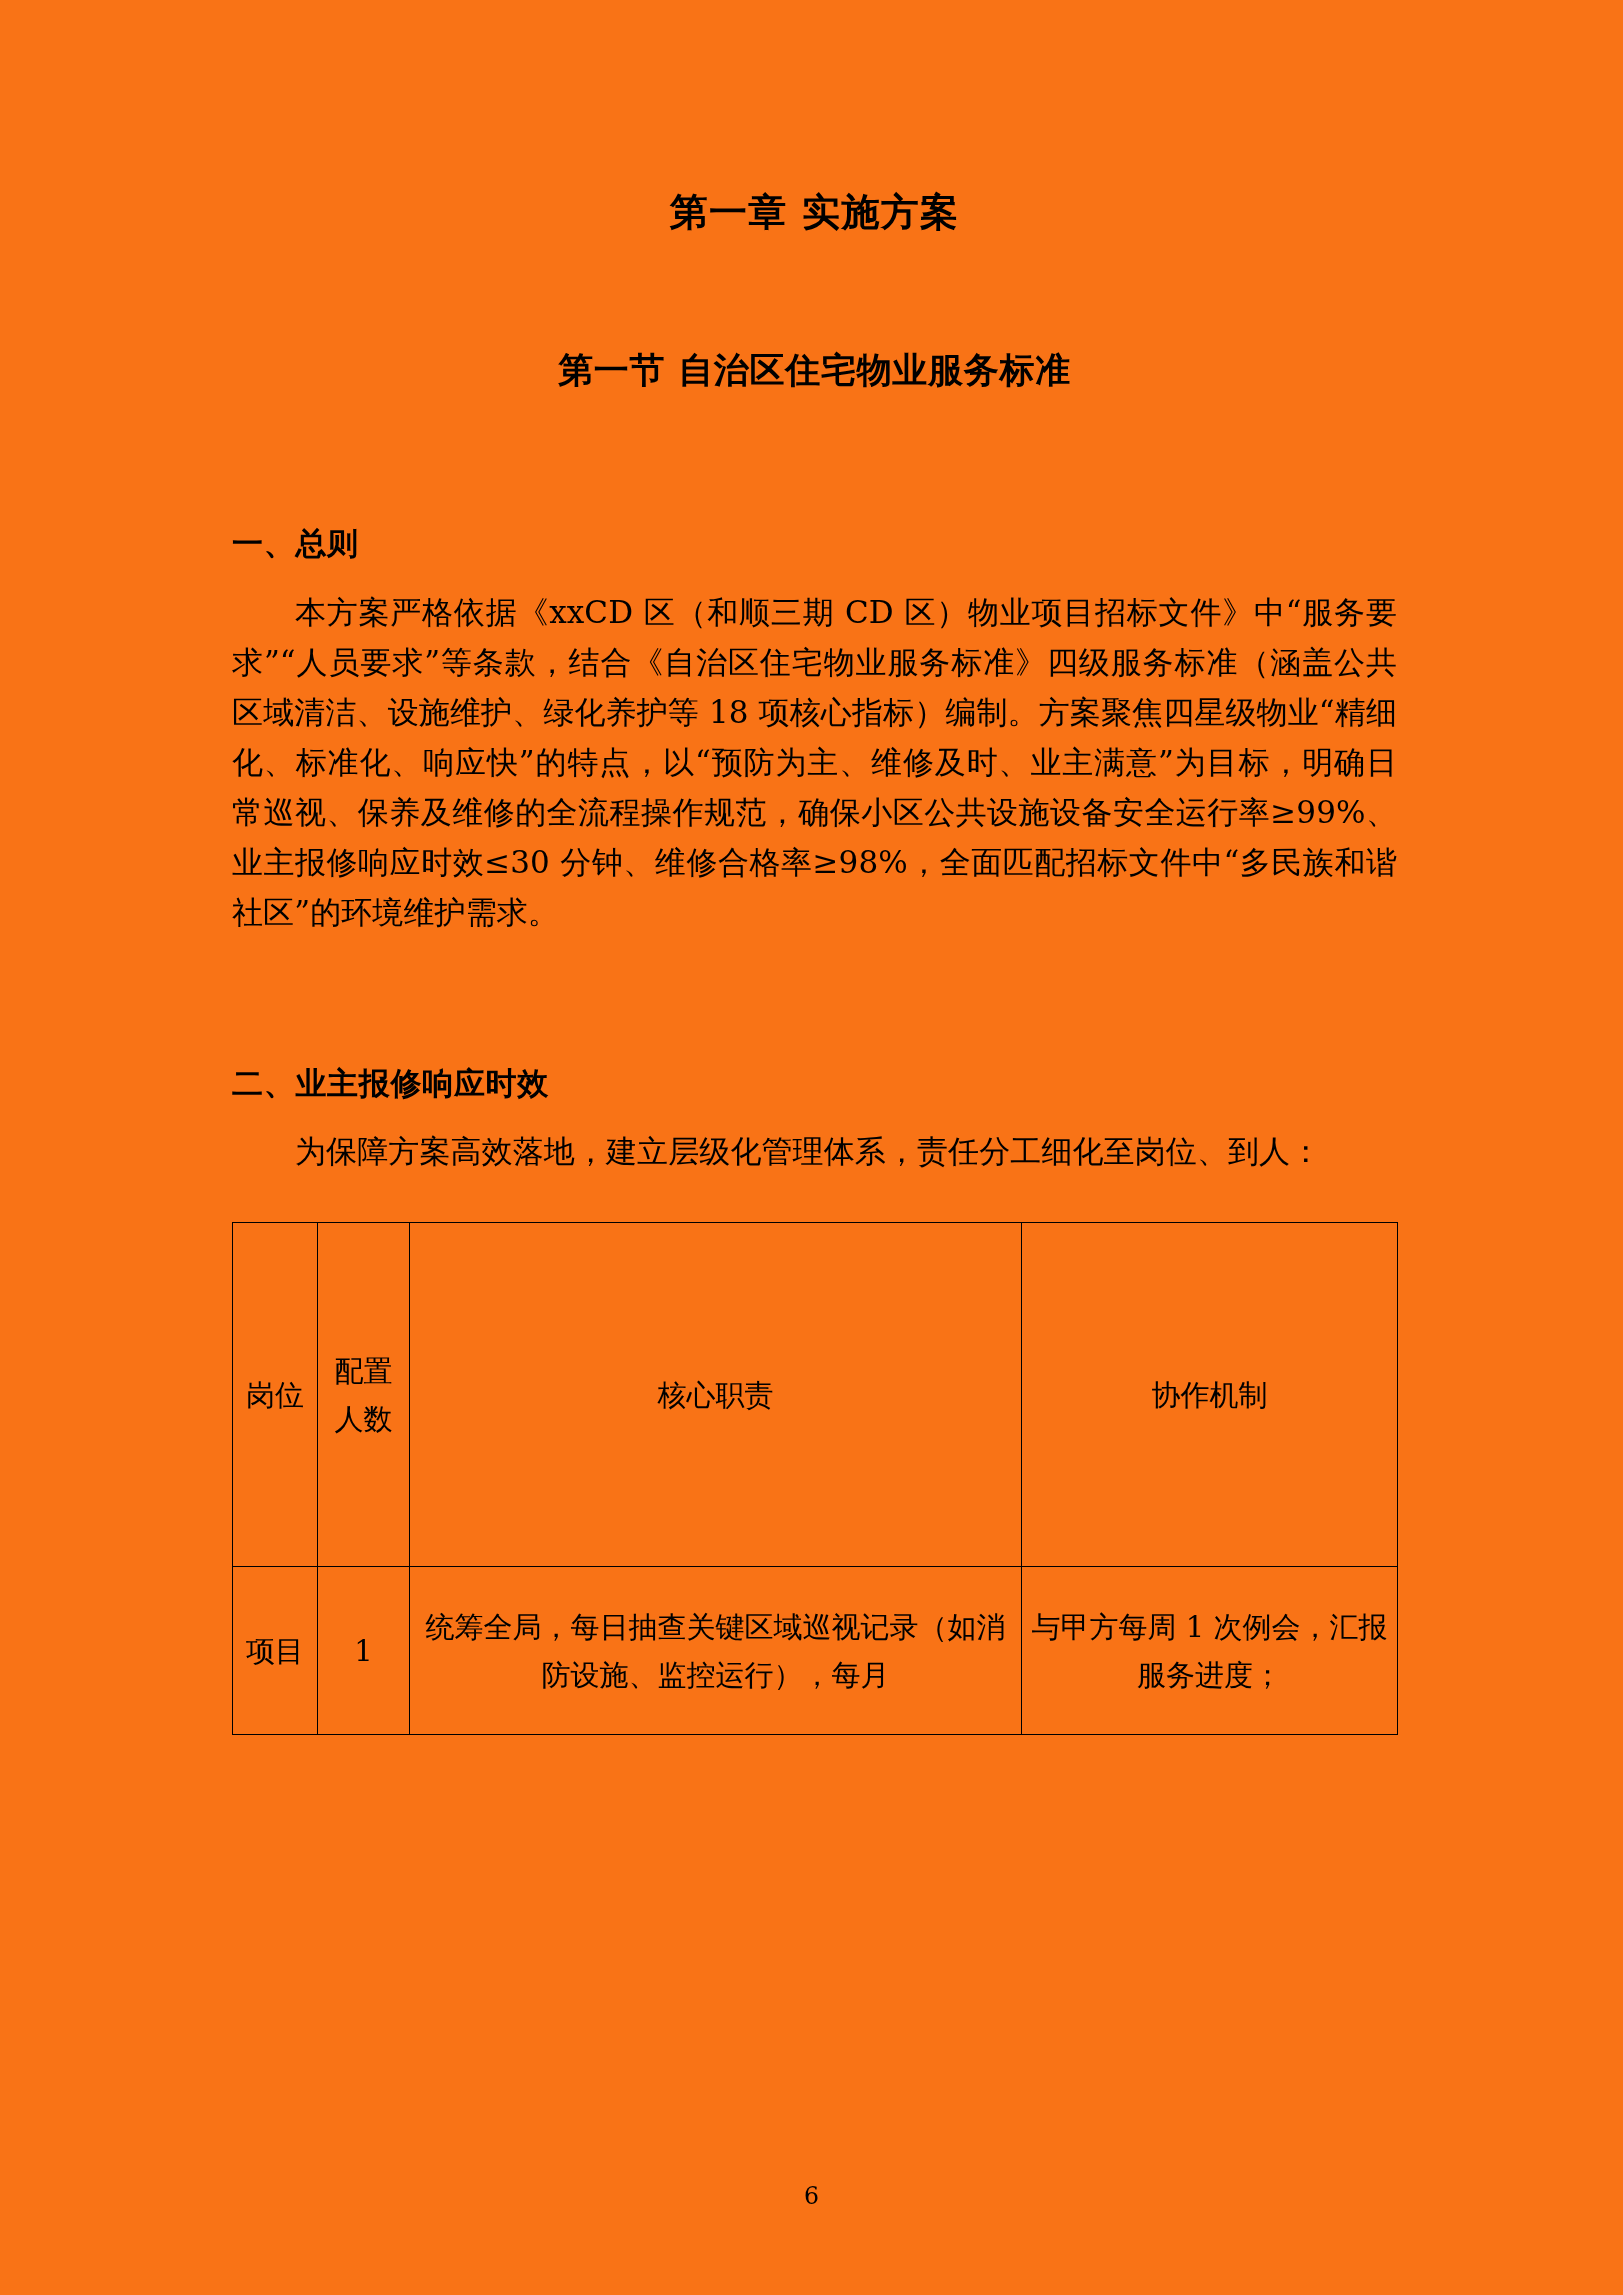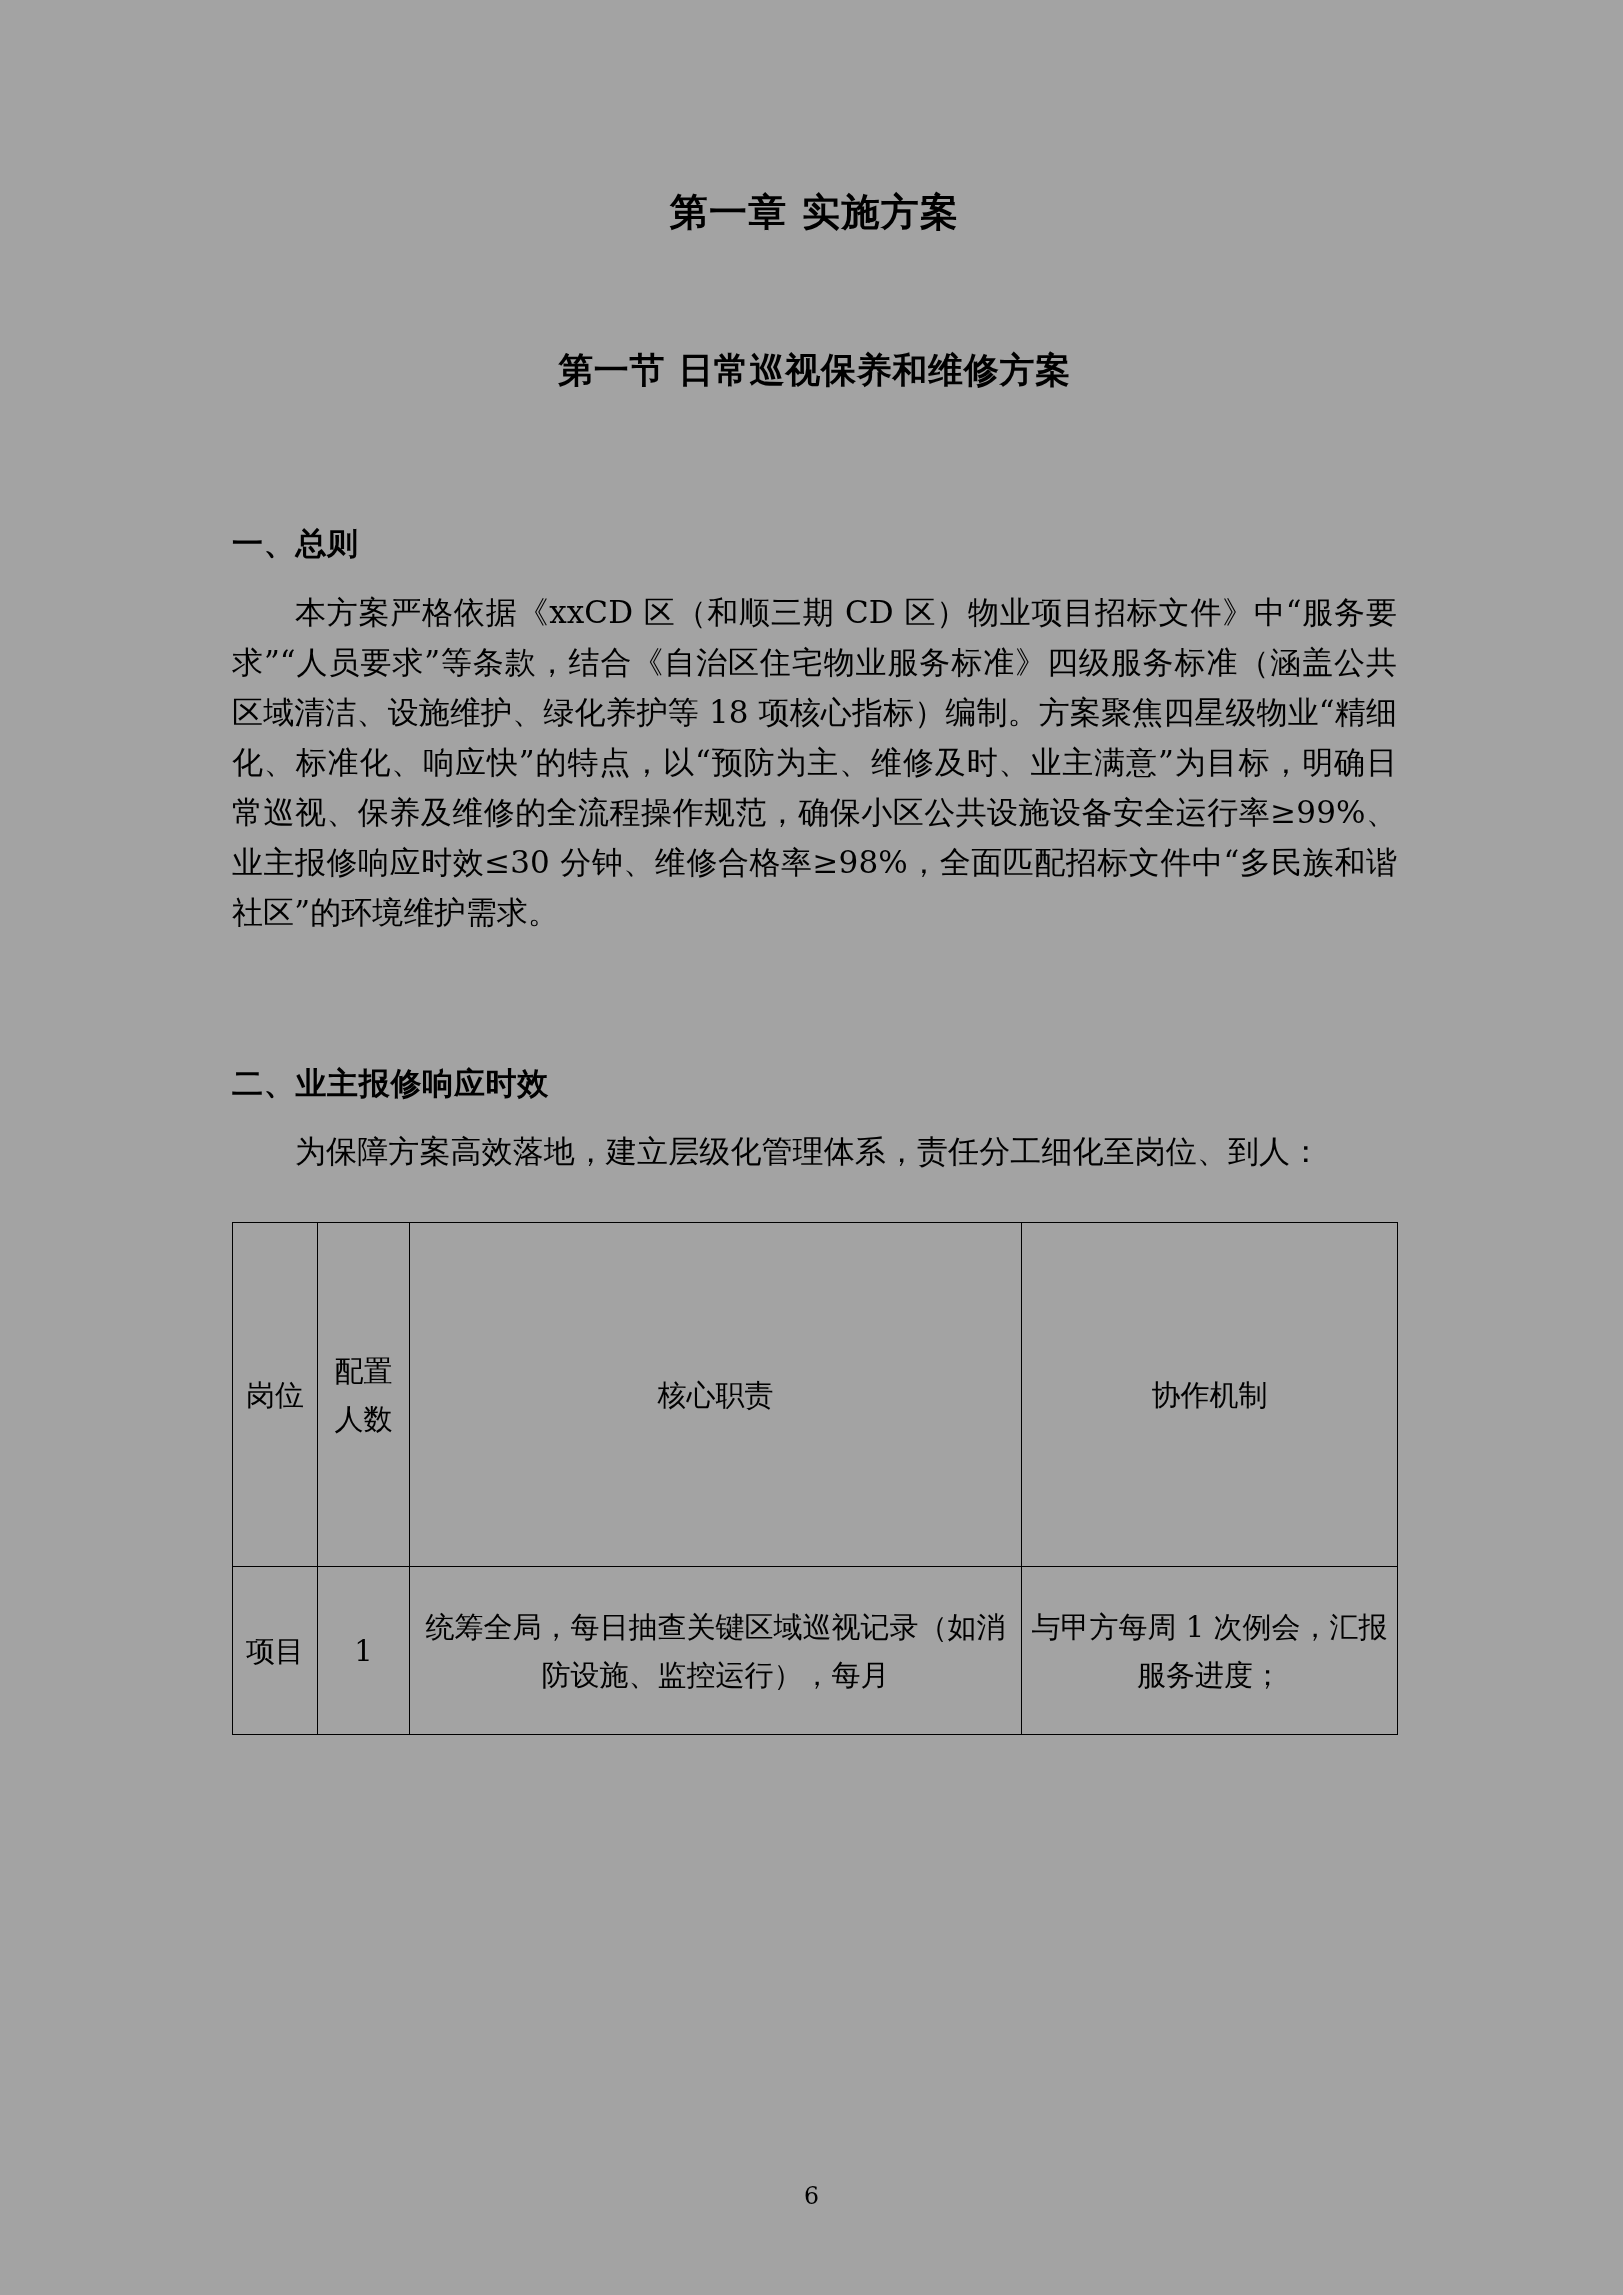--- a/index.html
+++ b/index.html
@@ -9,21 +9,21 @@
     background: #ffffff;
   }
   body {
     font-family: "DejaVu Serif", "Liberation Serif", serif;
     color: #000000;
   }
   .page {
     position: relative;
     width: 1623px;
     height: 2295px;
-    background: #a3a3a3;
+    background: #f97316;
     box-sizing: border-box;
     overflow: hidden;
   }
 
   
   .content {
     position: absolute;
     left: 232px;
     top: 0;
     width: 1165px;
@@ -123,21 +123,21 @@
 </style>
 </head>
 <body>
 
 <div class="page">
 
   <div class="content">
 
     <h1 class="chapter-title">第一章 实施方案</h1>
 
-    <h2 class="section-title">第一节 日常巡视保养和维修方案</h2>
+    <h2 class="section-title">第一节 自治区住宅物业服务标准</h2>
 
     <h3 class="sub-heading sub-heading-1">一、总则</h3>
 
     <p class="body-para para-gap-1">本方案严格依据《xxCD 区（和顺三期 CD 区）物业项目招标文件》中“服务要求”“人员要求”等条款，结合《自治区住宅物业服务标准》四级服务标准（涵盖公共区域清洁、设施维护、绿化养护等 18 项核心指标）编制。方案聚焦四星级物业“精细化、标准化、响应快”的特点，以“预防为主、维修及时、业主满意”为目标，明确日常巡视、保养及维修的全流程操作规范，确保小区公共设施设备安全运行率≥99%、业主报修响应时效≤30 分钟、维修合格率≥98%，全面匹配招标文件中“多民族和谐社区”的环境维护需求。</p>
 
     <h3 class="sub-heading sub-heading-2">二、业主报修响应时效</h3>
 
     <p class="body-para para-gap-2">为保障方案高效落地，建立层级化管理体系，责任分工细化至岗位、到人：</p>
 
     <div class="table-wrap">

